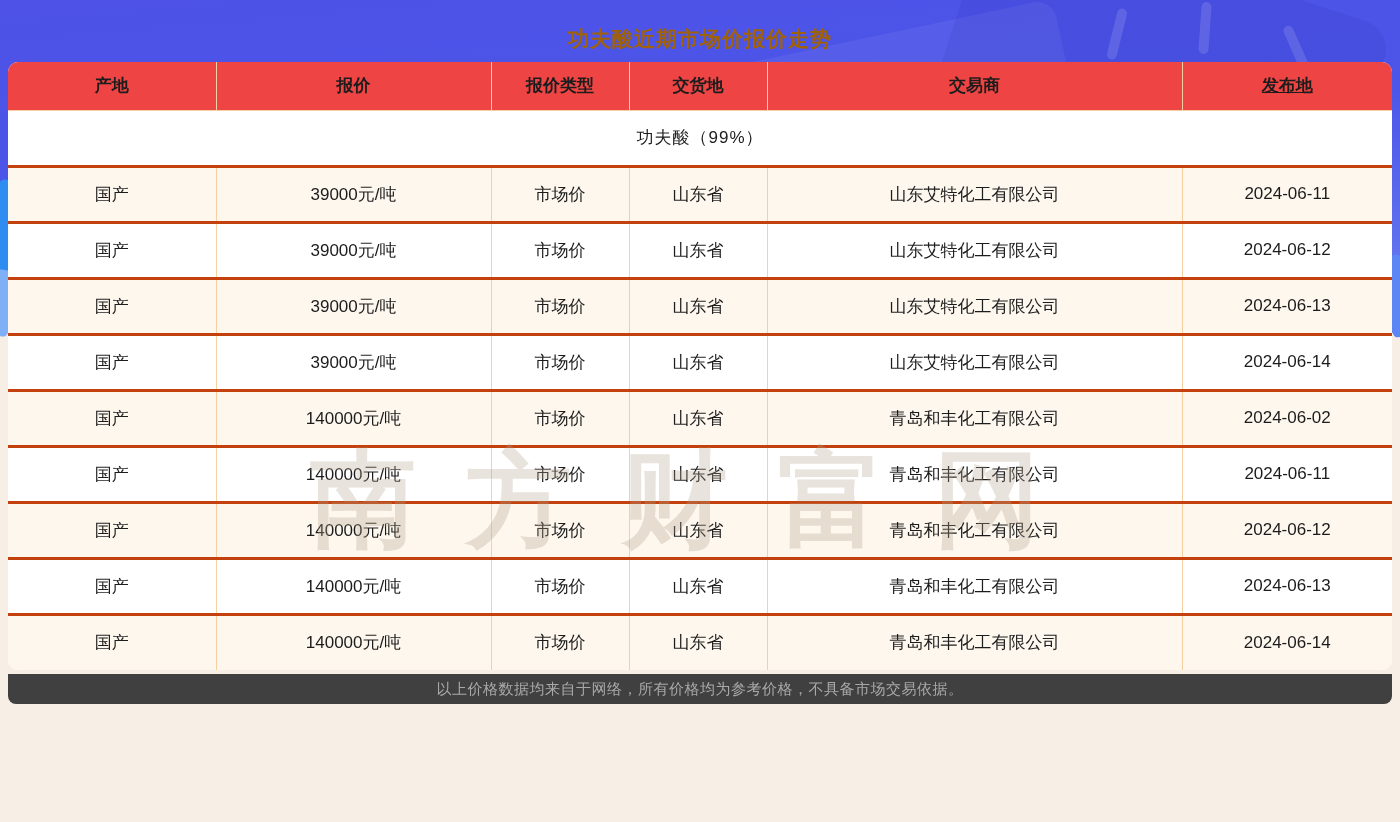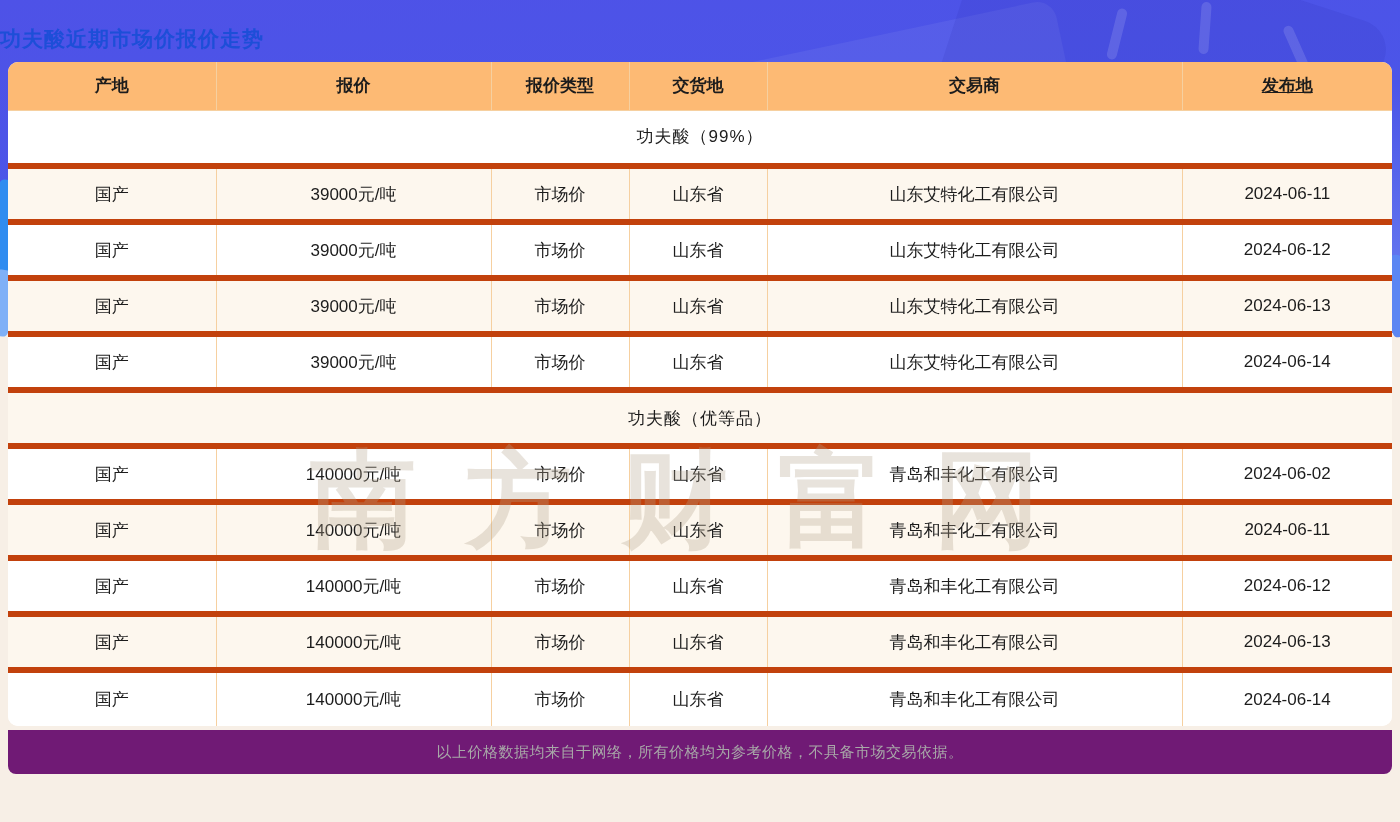--- a/index.html
+++ b/index.html
@@ -29,68 +29,68 @@
   .t2 { left: 1200px; top: 2px;  transform: rotate(4deg); }
   .t3 { left: 1292px; top: 24px; transform: rotate(-24deg); }
   .t4 { left: 1345px; top: 78px; transform: rotate(-38deg); }
   .azure-left  { position: absolute; left: -8px; top: 180px; width: 24px; height: 95px; background: #2f8cf0; transform: rotate(10deg); border-radius: 5px; z-index: 1; }
   .azure-left2 { position: absolute; left: -9px; top: 270px; width: 22px; height: 66px; background: #7fb0f7; transform: rotate(10deg); border-radius: 5px; z-index: 1; }
   .azure-right { position: absolute; right: -7px; top: 255px; width: 20px; height: 82px; background: #5b86f3; transform: rotate(-9deg); border-radius: 5px; z-index: 1; }
 
   
   .page { position: relative; z-index: 2; }
 
-  .hero-titles { padding-top: 22px; color: #1d4ed8; }
+  .hero-titles { padding-top: 22px; text-align: center; color: #a16207; }
   .hero-title    { font-size: 21px; font-weight: 700; line-height: 33px; letter-spacing: 1px; }
   .hero-subtitle { font-size: 21px; font-weight: 700; line-height: 35px; letter-spacing: 1px; }
 
   .table-wrap {
     margin: 7px 8px 0 8px;
     border-radius: 10px;
     overflow: hidden;
     background: #ffffff;
   }
   table.price-table {
     width: 100%;
     border-collapse: collapse;
     table-layout: fixed;
     font-size: 17px;
     color: #1c1c1c;
   }
   .price-table thead th {
-    background: #fdba74;
+    background: #ef4444;
     height: 48px;
     font-size: 17px;
     font-weight: 600;
     text-align: center;
     border-right: 1px solid #f6d0a0;
     border-bottom: 1px solid #f6d0a0;
   }
   .price-table thead th:last-child { border-right: none; text-decoration: underline; }
   .price-table td {
     height: 56px;
     text-align: center;
     vertical-align: middle;
     border-right: 1px solid #f6d0a0;
-    border-bottom: 6px solid #c2410c;
+    border-bottom: 3px solid #c2410c;
   }
   .price-table td:last-child { border-right: none; }
   .price-table tr:last-child td { border-bottom: none; }
   .price-table tbody tr:nth-child(odd)  { background: #ffffff; }
   .price-table tbody tr:nth-child(even) { background: #fdf7ee; }
   .price-table tr.section-row td {
     font-weight: 500;
     letter-spacing: 1px;
     border-right: none;
   }
 
   .footer-band {
     margin: 4px 8px 0 8px;
-    height: 44px;
-    background: #701a75;
+    height: 30px;
+    background: #404040;
     border-radius: 0 0 8px 8px;
     display: flex; align-items: center; justify-content: center;
   }
   .footer-band .disclaimer {
     color: #a8a8a8; font-size: 15px; letter-spacing: 0.5px;
   }
 
   
   .watermark { position: absolute; left: 0; top: 17px; width: 1400px; height: 818px; pointer-events: none; z-index: 5; }
   .wm-cn {
@@ -178,23 +178,20 @@
             <td>2024-06-13</td>
           </tr>
           <tr>
             <td>国产</td>
             <td>39000元/吨</td>
             <td>市场价</td>
             <td>山东省</td>
             <td>山东艾特化工有限公司</td>
             <td>2024-06-14</td>
           </tr>
-          <tr class="section-row">
-            <td colspan="6">功夫酸（优等品）</td>
-          </tr>
           <tr>
             <td>国产</td>
             <td>140000元/吨</td>
             <td>市场价</td>
             <td>山东省</td>
             <td>青岛和丰化工有限公司</td>
             <td>2024-06-02</td>
           </tr>
           <tr>
             <td>国产</td>

